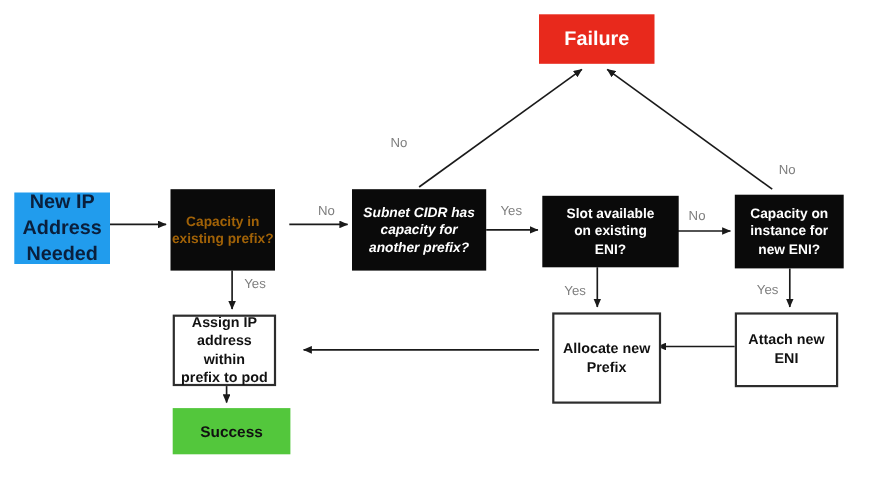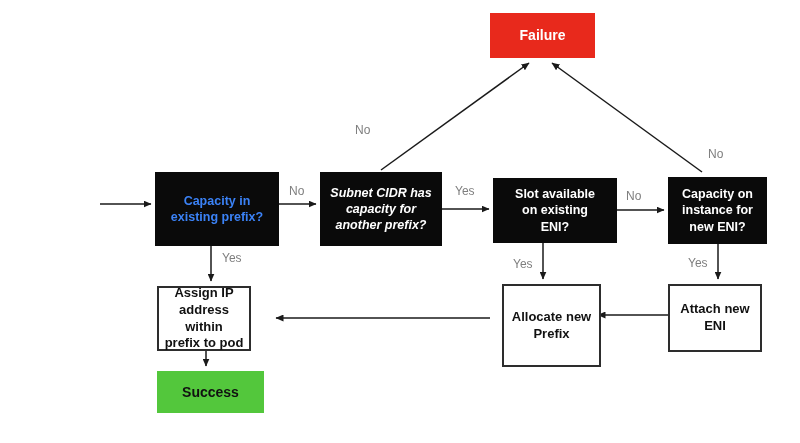--- a/index.html
+++ b/index.html
@@ -22,21 +22,21 @@
     box-sizing: border-box;
     display: flex;
     align-items: center;
     justify-content: center;
     text-align: center;
     white-space: pre-line;
     font-weight: bold;
     line-height: 1.3;
   }
   .node.question { font-size: 12.5px; }
-  .node.terminal { font-size: 14px; }
+  .node.terminal { font-size: 18px; }
   .node.action {
     border: 2px solid #2d2d2d;
     font-size: 13px;
   }
   .node.success-node { font-size: 14px; }
   .edge-label {
     position: absolute;
     font-size: 12px;
     font-weight: normal;
     line-height: 1;
@@ -61,22 +61,25 @@
     <line class="edge-line" x1="211" y1="246" x2="211" y2="281" marker-end="url(#arrow)"></line>
     <line class="edge-line" x1="543" y1="243" x2="543" y2="279" marker-end="url(#arrow)"></line>
     <line class="edge-line" x1="718" y1="244" x2="718" y2="279" marker-end="url(#arrow)"></line>
     <line class="edge-line" x1="668" y1="315" x2="598" y2="315" marker-end="url(#arrow)"></line>
     <line class="edge-line" x1="490" y1="318" x2="276" y2="318" marker-end="url(#arrow)"></line>
     <line class="edge-line" x1="206" y1="351" x2="206" y2="366" marker-end="url(#arrow)"></line>
     <line class="edge-line" x1="381" y1="170" x2="529" y2="63" marker-end="url(#arrow)"></line>
     <line class="edge-line" x1="702" y1="172" x2="552" y2="63" marker-end="url(#arrow)"></line>
   </svg>
 
+  <div class="node terminal" style="left: 13px; top: 175px; width: 87px; height: 65px; background: rgb(33, 156, 237); color: rgb(10, 31, 60);">New IP
+Address
+Needed</div>
 
-  <div class="node question" style="left: 155px; top: 172px; width: 124px; height: 74px; background: rgb(10, 10, 10); color: #3b82f6;">Capacity in
+  <div class="node question" style="left: 155px; top: 172px; width: 95px; height: 74px; background: rgb(10, 10, 10); color: #a16207;">Capacity in
 existing prefix?</div>
 
   <div class="node question" style="left: 320px; top: 172px; width: 122px; height: 74px; background: rgb(10, 10, 10); color: rgb(255, 255, 255); font-style: italic;">Subnet CIDR has
 capacity for
 another prefix?</div>
 
   <div class="node question" style="left: 493px; top: 178px; width: 124px; height: 65px; background: rgb(10, 10, 10); color: rgb(255, 255, 255);">Slot available
 on existing
 ENI?</div>
 

